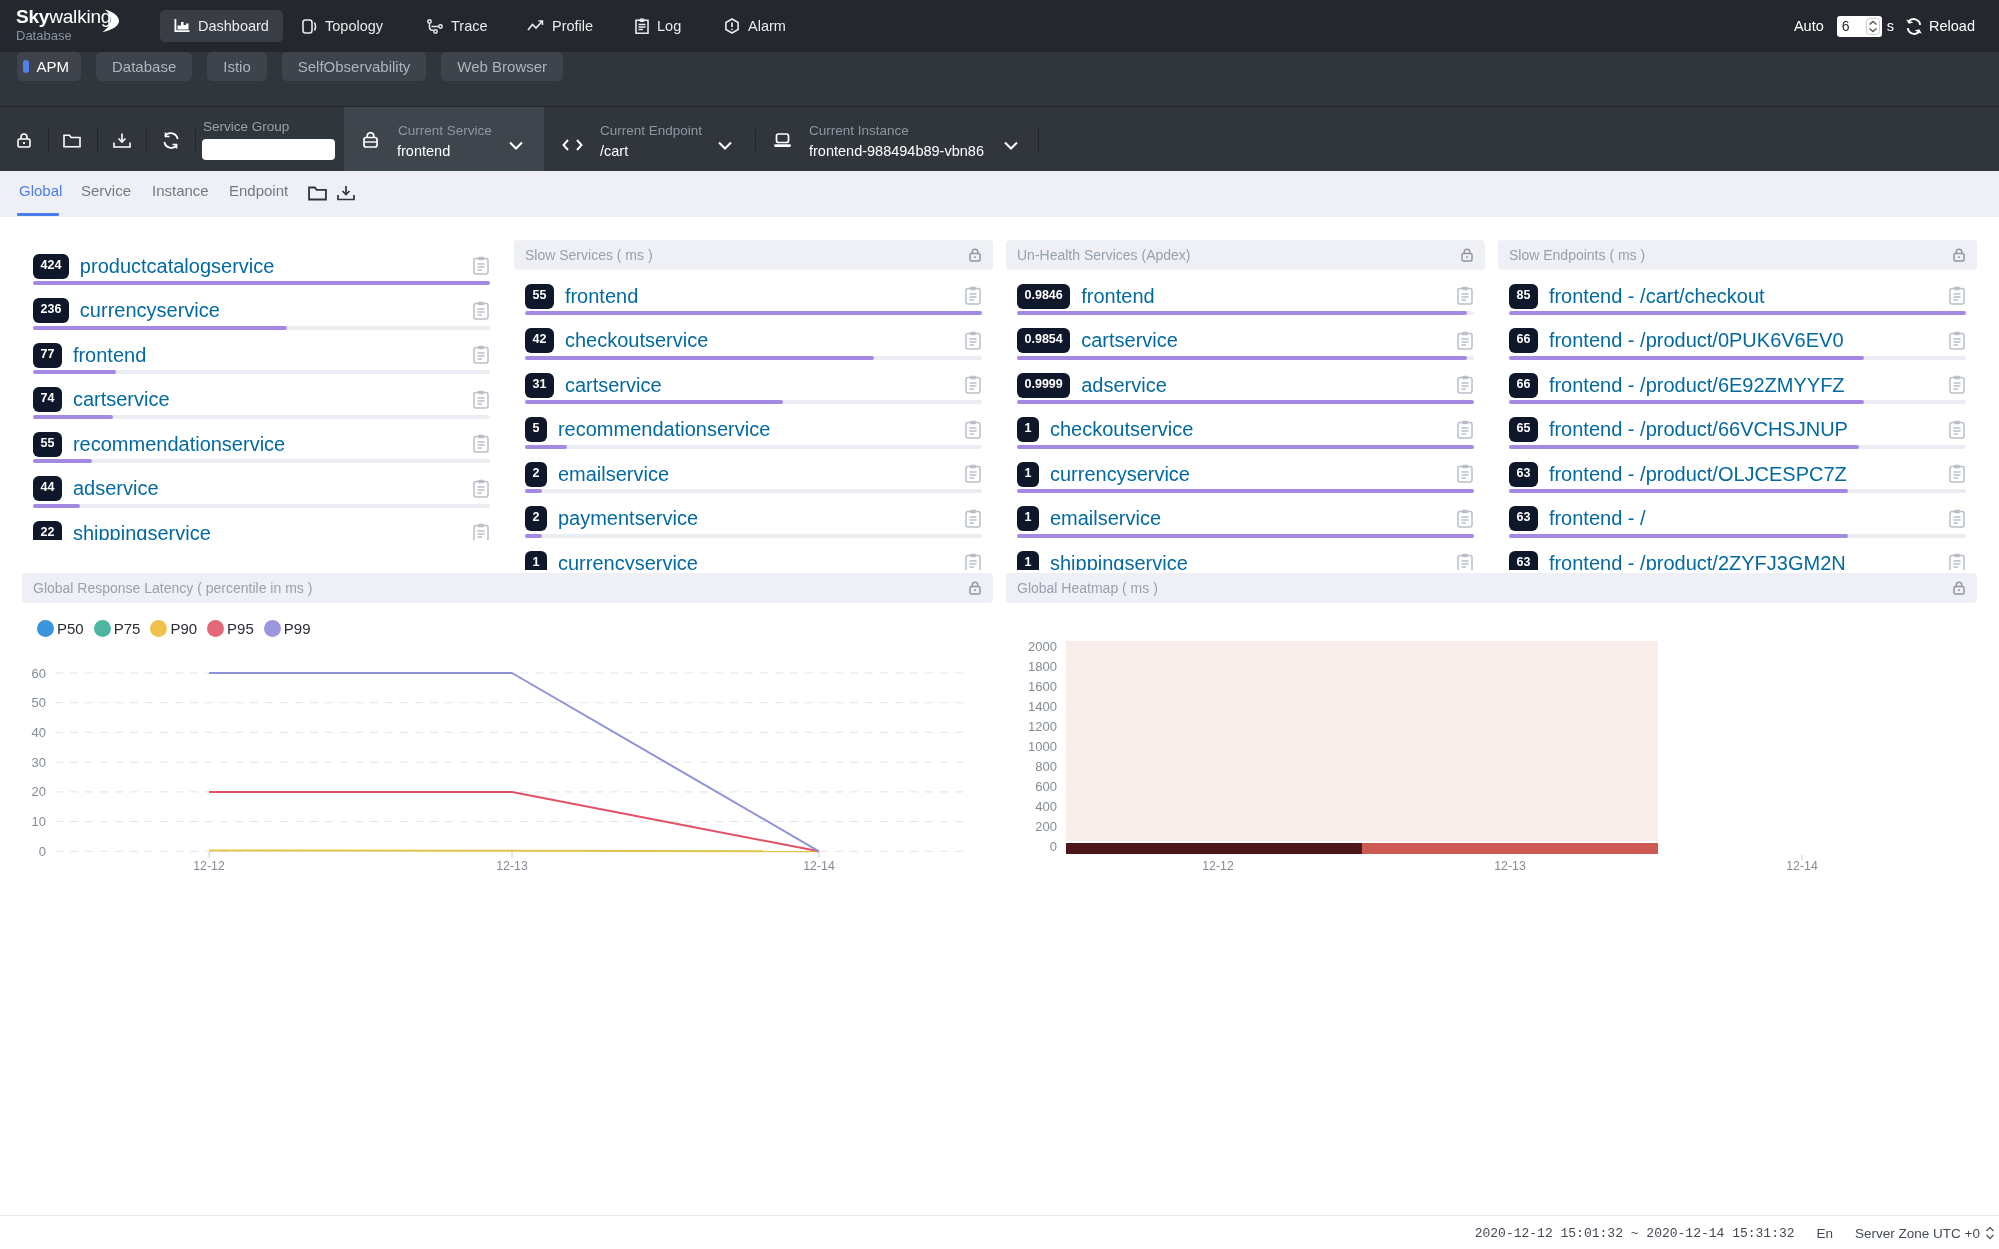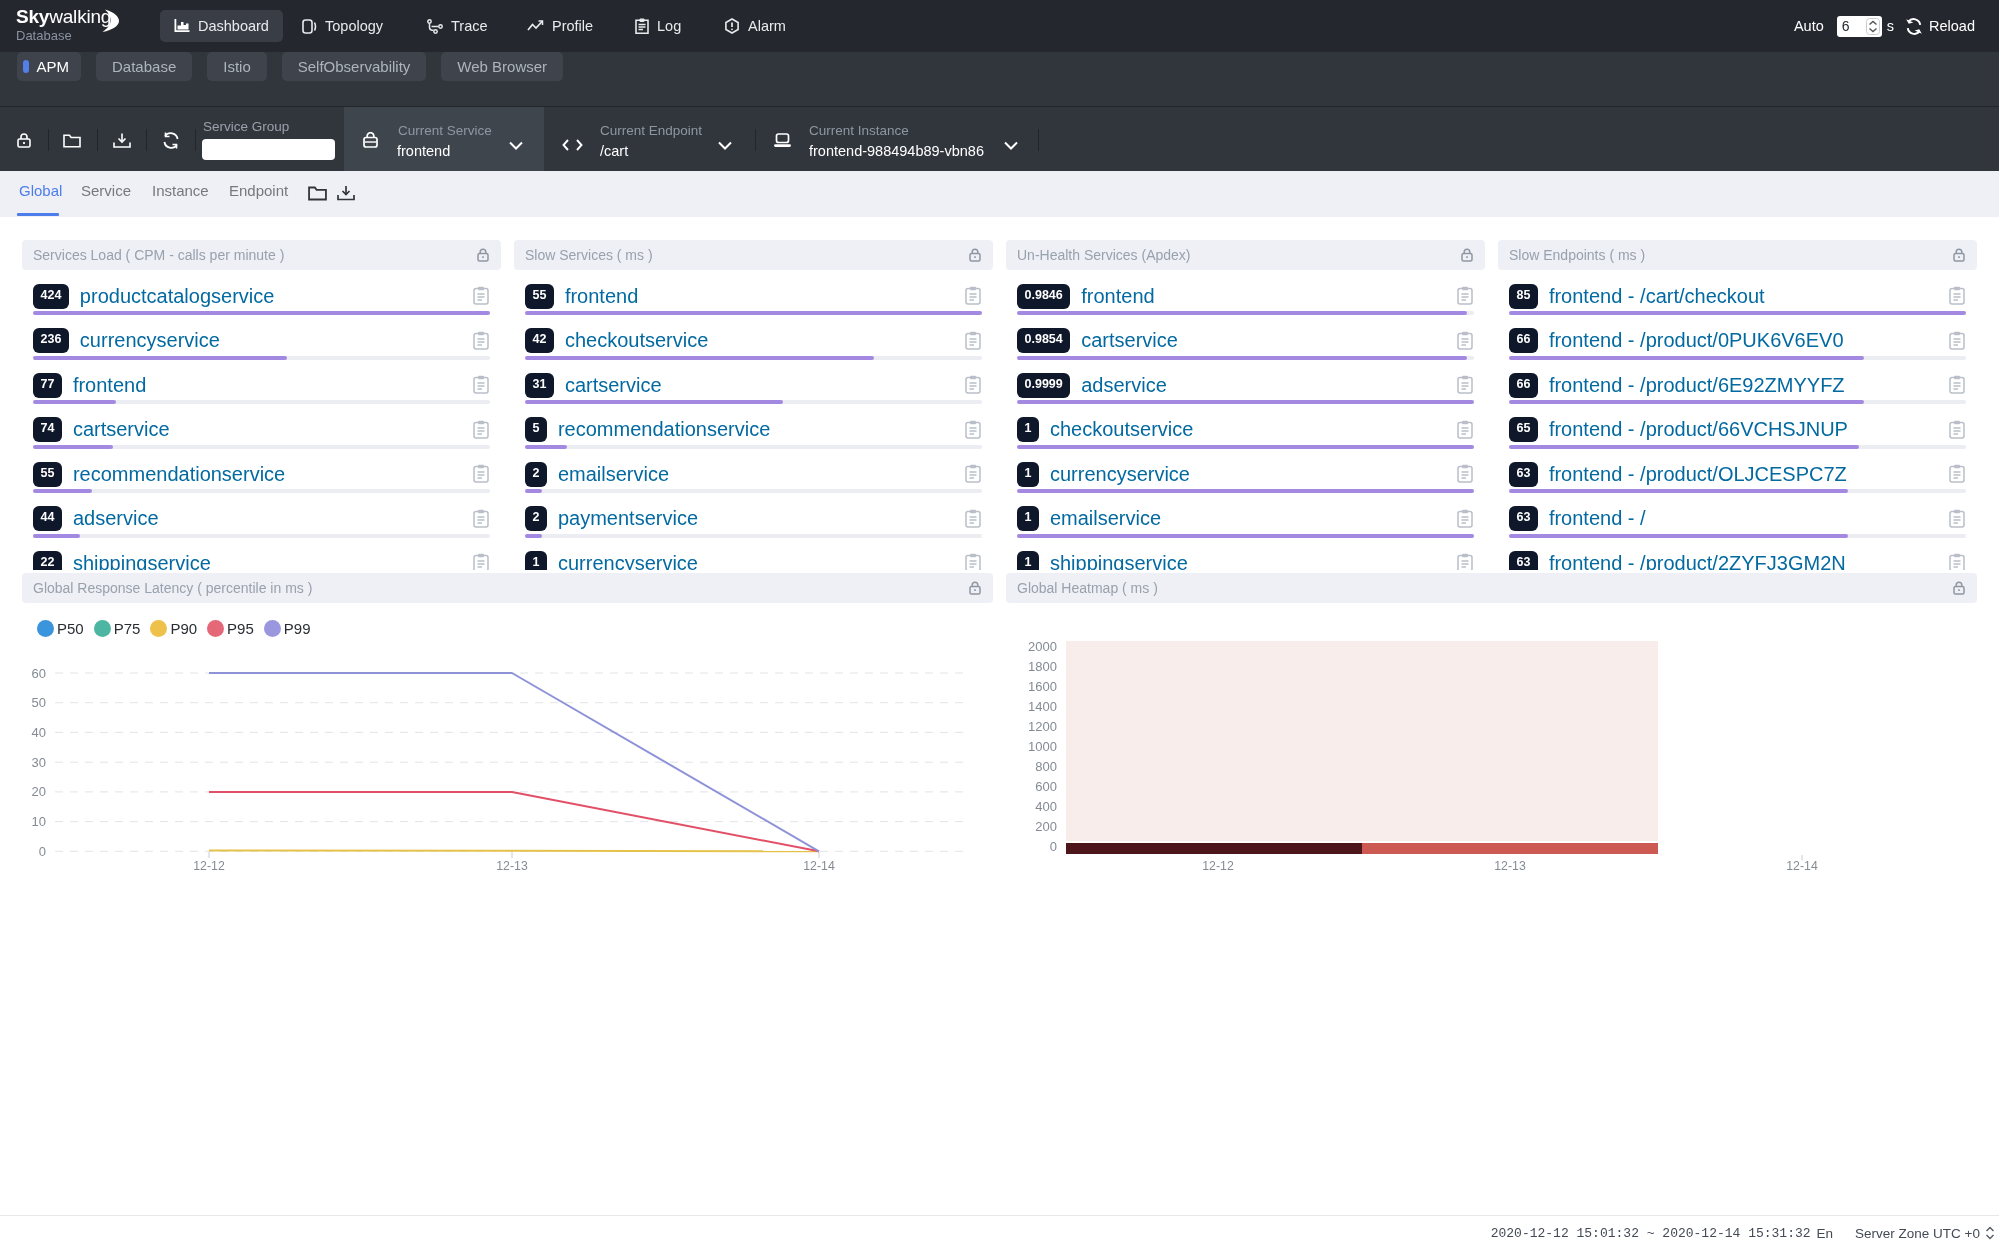--- a/index.html
+++ b/index.html
@@ -53,21 +53,21 @@
 .track{position:absolute;left:0;top:41px;width:457px;height:4px;border-radius:2px;background:#ebedf2}
 .fill{height:4px;border-radius:2px;background:#a489e2}
 
 .bigcard{position:absolute;width:971px}
 .legend{position:absolute;top:47px;left:15px;display:flex;gap:10px;font-size:15px;color:#2a2e34;align-items:center}
 .lgi{display:flex;align-items:flex-start;gap:3px}
 .dot{width:17px;height:17px;border-radius:50%}
 .footer{position:absolute;left:0;top:1215px;width:1999px;height:34px;background:#fff;border-top:1px solid #e8e8e8}
 .ftr{position:absolute;right:4px;top:9px;display:flex;align-items:center;color:#434a56}
 .ftime{font-family:"Liberation Mono", monospace;font-size:13px}
-.fen{font-size:13.5px;margin-left:6px}
+.fen{font-size:13.5px;margin-left:22px}
 .fzone{font-size:13.5px;margin-left:22px}
 </style>
 </head>
 <body>
 
 <div class="nav1">
   <div class="logo">
     <div class="lg1"><b>Sky</b>walking</div>
     <div class="lg2">Database</div>
   </div>
@@ -217,25 +217,20 @@
     </svg>
   <svg class="tabicon" style="left:337px;top:14px" width="18" height="16" viewBox="0 0 18 15" fill="none" stroke="#30353c" stroke-width="1.7">
       <path d="M1 9.5 v4.5 h16 V9.5"></path>
       <path d="M9 0.5 v8"></path>
       <path d="M5.5 5.5 L9 9 L12.5 5.5"></path>
     </svg>
 </div>
 
 <div class="cards" id="cards">
 <div class="card" style="left:22px">
-  <div class="chead">Services Load ( CPM - calls per minute )<svg class="lk" width="12" height="14" viewBox="0 0 12 14" fill="none" stroke="#8f97a3" stroke-width="1.5">
-          <rect x="1" y="5.5" width="10" height="7.5" rx="1.5"></rect>
-          <path d="M3.2 5.5 V4 a 2.8 2.8 0 0 1 5.6 0 v1.5"></path>
-          <path d="M6 8.2 v1.8" stroke-width="1.6"></path>
-        </svg></div>
   <div class="cbody">
     <div class="li">
       <div class="row">
             <span class="badge">424</span>
             <span class="sname">productcatalogservice</span>
             <svg class="cpic" width="16" height="19" viewBox="0 0 16 19" fill="none" stroke="#b9bec8" stroke-width="1.5">
               <rect x="1" y="2.5" width="14" height="15.5" rx="2"></rect>
               <rect x="5" y="0.8" width="6" height="3.4" rx="1" fill="#b9bec8" stroke="none"></rect>
               <path d="M4.5 8 h7 M4.5 11 h7 M4.5 14 h4.5" stroke-width="1.3"></path>
             </svg>

